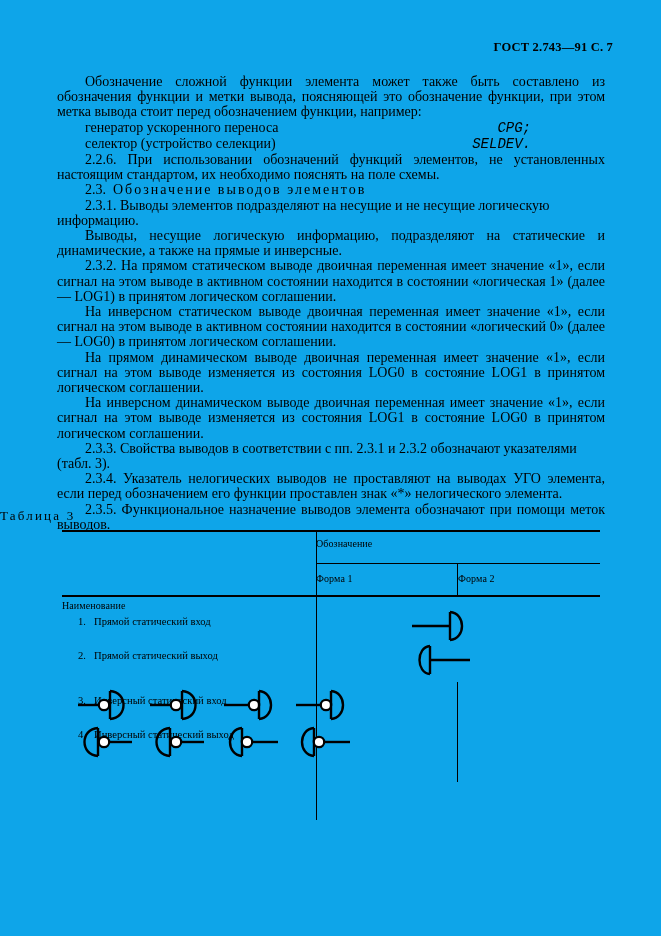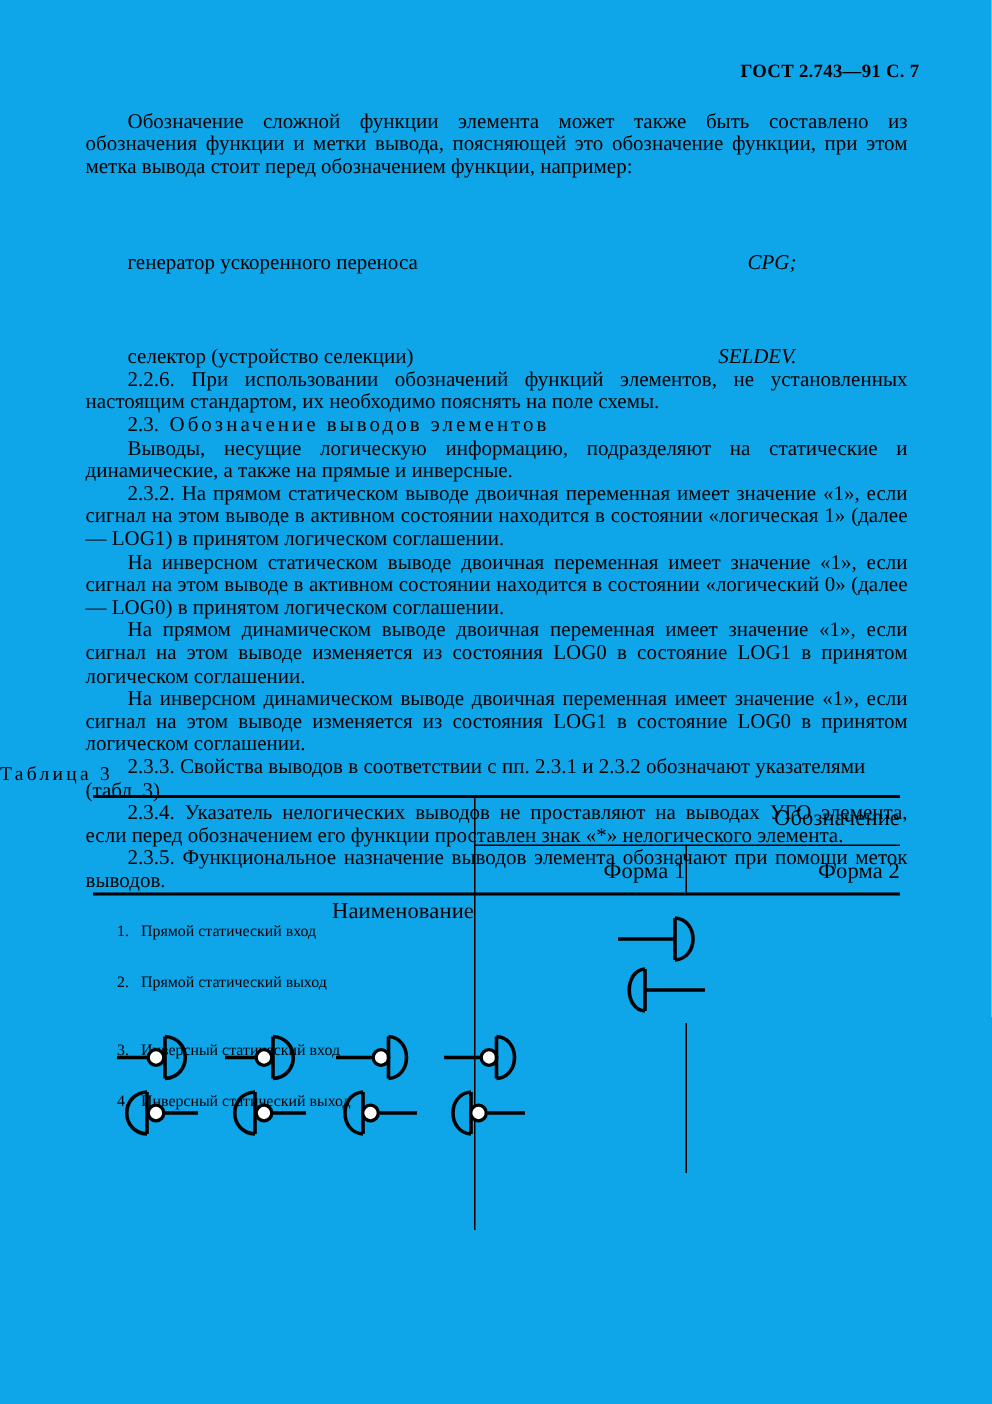--- a/index.html
+++ b/index.html
@@ -61,24 +61,23 @@
   }
   .example-list li {
     display: flex;
     justify-content: space-between;
     align-items: baseline;
     padding-left: 28px;
     line-height: 15.2px;
   }
   .example-list li .abbr {
     font-style: italic;
-    font-family: Liberation Serif, serif;
+    font-family: Liberation Mono, monospace;
     padding-right: 74px;
     white-space: nowrap;
-    margin-top: 48px;
   }
   .spaced {
     letter-spacing: 2.0px;
   }
   .it { }
 
   
   .table-caption {
     position: absolute;
     left: 0;
@@ -105,22 +104,22 @@
   .rule.h-top      { left: 0;    top: 0;    width: 538px; height: 2.0px; }
   .rule.h-mid      { left: 254px;top: 33px; width: 284px; height: 1.2px; }
   .rule.h-headend  { left: 0;    top: 65px; width: 538px; height: 2.0px; }
   
   .rule.v-main     { left: 254px;top: 0;    width: 1.4px; height: 290px; }
   .rule.v-form     { left: 395px;top: 33px; width: 1.2px; height: 32px; }
   .rule.v-sep      { left: 395px;top: 152px;width: 1.4px; height: 100px; }
 
   .th {
     position: absolute;
-    text-align: right;
-    font-size: 15px;
+    text-align: left;
+    font-size: 10px;
     letter-spacing: 0.1px;
   }
   .th-name  { left: 0;    top: 22px;  width: 254px; margin-top: 48px; }
   .th-oboz  { left: 254px;top: 8px;   width: 284px; }
   .th-f1    { left: 254px;top: 43px;  width: 141px; }
   .th-f2    { left: 396px;top: 43px;  width: 142px; }
 
   .row-label {
     position: absolute;
     font-size: 10.6px;
@@ -157,20 +156,21 @@
       <li>
         <span>селектор (устройство селекции)</span>
         <span class="abbr">SELDEV.</span>
       </li>
     </ul>
 
     <p class="para">2.2.6. При использовании обозначений функций элементов, не установленных настоящим стандартом, их необходимо пояснять на поле схемы.</p>
 
     <p class="para nojust"><span>2.3.</span>&nbsp;&nbsp;<span class="spaced">Обозначение выводов элементов</span></p>
 
+    <p class="para nojust">2.3.1. Выводы элементов подразделяют на несущие и не несущие логическую информацию.</p>
 
     <p class="para">Выводы, несущие логическую информацию, подразделяют на статические и динамические, а также на прямые и инверсные.</p>
 
     <p class="para"><span>2.3.2. На прямом статическом выводе двоичная переменная имеет значение «1», если сигнал на этом выводе в активном состоянии находится в состоянии «логическая 1» (далее — </span><span class="it">LOG1</span><span>) в принятом логическом соглашении.</span></p>
 
     <p class="para"><span>На инверсном статическом выводе двоичная переменная имеет значение «1», если сигнал на этом выводе в активном состоянии находится в состоянии «логический 0» (далее — </span><span class="it">LOG0</span><span>) в принятом логическом соглашении.</span></p>
 
     <p class="para"><span>На прямом динамическом выводе двоичная переменная имеет значение «1», если сигнал на этом выводе изменяется из состояния </span><span class="it">LOG0</span><span> в состояние </span><span class="it">LOG1</span><span> в принятом логическом соглашении.</span></p>
 
     <p class="para"><span>На инверсном динамическом выводе двоичная переменная имеет значение «1», если сигнал на этом выводе изменяется из состояния </span><span class="it">LOG1</span><span> в состояние </span><span class="it">LOG0</span><span> в принятом логическом соглашении.</span></p>

